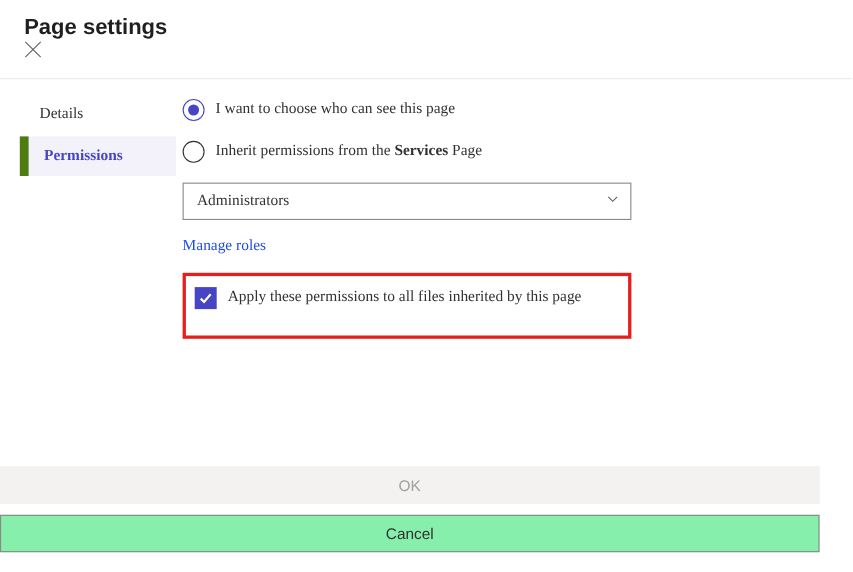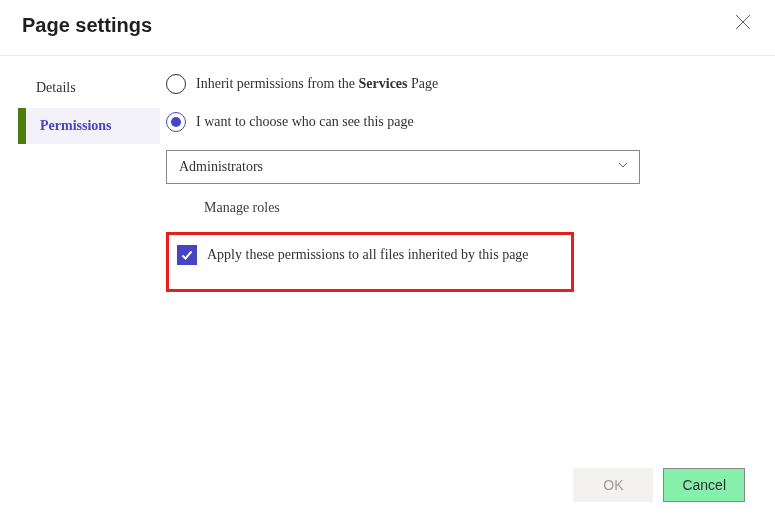--- a/index.html
+++ b/index.html
@@ -16,20 +16,21 @@
       height: 520px;
       display: flex;
       flex-direction: column;
       overflow: hidden;
     }
     .header {
       display: flex;
       justify-content: space-between;
       padding: 14px 24px 18px 22px;
       border-bottom: 1px solid #edebe9;
+      flex-direction: column;
     }
     .header-title {
       font-size: 20px;
       font-weight: 600;
       color: #201f1e;
     }
     .close-icon {
       width: 16px;
       height: 16px;
       cursor: pointer;
@@ -94,39 +95,38 @@
       color: #323130;
     }
     .radio-label .bold {
       font-weight: 600;
     }
     .dropdown {
       display: flex;
       align-items: center;
       justify-content: space-between;
       border: 1px solid #8a8886;
-      width: 474px;
+      width: 408px;
       height: 34px;
       padding: 0 10px 0 12px;
       margin-top: 6px;
       margin-bottom: 16px;
       cursor: pointer;
     }
     .dropdown-text {
       color: #323130;
     }
     .chevron {
       color: #605e5c;
     }
     .link {
-      color: #404040;
+      color: #1d4ed8;
       cursor: pointer;
       display: inline-block;
       margin-bottom: 16px;
-      margin-left: 38px;
     }
     .highlight-box {
       border: 3px solid #e51e1e;
       padding: 10px 42px 24px 8px;
       display: inline-flex;
       align-items: center;
       gap: 10px;
     }
     .checkbox {
       width: 20px;
@@ -139,20 +139,21 @@
       flex-shrink: 0;
     }
     .checkbox svg {
       color: #fff;
     }
     .footer {
       display: flex;
       justify-content: flex-end;
       gap: 10px;
       padding: 0 30px 18px 0;
+      flex-direction: column;
     }
     .btn {
       min-width: 80px;
       height: 34px;
       padding: 0 18px;
       font-size: 14px;
       cursor: pointer;
       display: inline-flex;
       align-items: center;
       justify-content: center;
@@ -182,31 +183,31 @@
 
 <div class="body">
   <div class="sidebar">
     <div class="tab">Details</div>
     <div class="tab active">Permissions</div>
   </div>
 
   <div class="content">
 
     <div class="radio-row">
+      <span class="radio selected">
+        <span class="radio-inner"></span>
+      </span>
+      <span class="radio-label">I want to choose who can see this page</span>
+    </div>
+
+    <div class="radio-row">
       <span class="radio"></span>
       <span class="radio-label">
         <span>Inherit permissions from the </span><span class="bold">Services</span><span> Page</span>
       </span>
-    </div>
-
-    <div class="radio-row">
-      <span class="radio selected">
-        <span class="radio-inner"></span>
-      </span>
-      <span class="radio-label">I want to choose who can see this page</span>
     </div>
 
     <div class="dropdown">
       <span class="dropdown-text">Administrators</span>
       <span class="chevron">
         <svg width="12" height="12" viewBox="0 0 12 12" fill="none" stroke="currentColor" stroke-width="1">
           <polyline points="2,4 6,8 10,4"></polyline>
         </svg>
       </span>
     </div>

